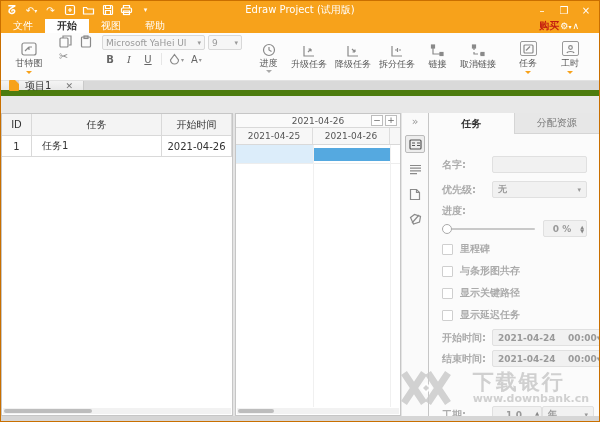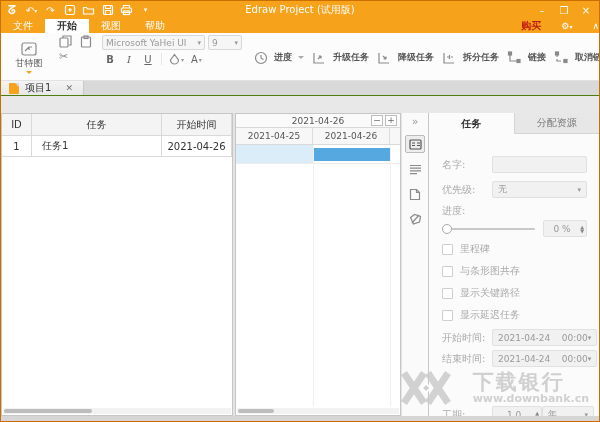--- a/index.html
+++ b/index.html
@@ -14,47 +14,47 @@
   .qa-btn { width:17px; height:16px; display:flex; align-items:center; justify-content:center; color:rgba(255,255,255,.95); font-size:10px; cursor:default; }
   .qa-btn svg { display:block; }
   .win-title { position:absolute; left:0; right:0; top:0; height:18px; line-height:18px; text-align:center; font-size:10px; color:#fff; pointer-events:none; }
   .win-controls { position:absolute; right:2px; top:0; height:18px; display:flex; }
   .win-btn { width:22px; height:18px; display:flex; align-items:center; justify-content:center; font-size:10px; color:#fff; }
 
   
   .menubar { position:absolute; left:0; top:18px; width:100%; height:14px; background:#F7A21B; display:flex; align-items:stretch; }
   .menu-item { padding:0 12px; display:flex; align-items:center; color:#fff; font-size:10px; }
   .menu-item.active { background:#FFFFFF; color:#333; font-weight:bold; }
-  .menu-right { position:absolute; right:0; top:0; height:14px; display:flex; align-items:center; gap:20px; }
+  .menu-right { position:absolute; right:20px; top:0; height:14px; display:flex; align-items:center; gap:1px; }
   .buy-label { color:#C31E10; font-size:10px; font-weight:bold; }
   .menu-right .glyph { color:#fff; font-size:9px; }
 
   
   .ribbon { position:absolute; left:0; top:32px; width:100%; height:48px; background:#FCFCFC; border-bottom:1px solid #E2E2E2; display:flex; align-items:stretch; padding:2px 2px 0 4px; }
   .rgroup { display:flex; align-items:center; padding:0 4px; }
   .rsep { width:1px; background:#E6E6E6; margin:3px 1px; }
   .bigbtn { display:flex; flex-direction:column; align-items:center; justify-content:center; gap:1px; width:40px; }
   .bigbtn .lbl { font-size:9px; color:#555; white-space:nowrap; }
   .caret-orange { width:0; height:0; border-left:3px solid transparent; border-right:3px solid transparent; border-top:3px solid #F7A21B; }
   .boxicon { width:17px; height:15px; border:1px solid #9a9a9a; border-radius:2px; display:flex; align-items:center; justify-content:center; color:#777; font-size:9px; }
   .clip2 { display:flex; flex-direction:column; gap:2px; align-items:center; }
   .cp-row { display:flex; gap:8px; }
   .fontgrp { display:flex; flex-direction:column; gap:3px; padding:0 4px; }
   .font-row { display:flex; gap:3px; align-items:center; }
   .combo { height:15px; border:1px solid #D8D8D8; background:#F6F6F6; color:#9a9a9a; font-size:9px; display:flex; align-items:center; padding:0 3px; gap:4px; border-radius:2px; justify-content:space-between; }
   .combo .dn { font-size:7px; color:#999; }
   .fmt-row { display:flex; gap:7px; align-items:center; padding-left:2px; color:#666; }
   .fmt { font-size:10px; width:12px; text-align:center; }
-  .taskbtn { display:flex; flex-direction:row; align-items:center; gap:6px; min-width:33px; padding:0 2px;font-weight:bold; }
+  .taskbtn { display:flex; flex-direction:column; align-items:center; gap:0; min-width:33px; padding:0 2px; }
   .taskbtn .lbl { font-size:9px; color:#555; white-space:nowrap; }
   .caret-gray { width:0; height:0; border-left:3px solid transparent; border-right:3px solid transparent; border-top:3px solid #aaa; }
   svg.ico { stroke:#8a8a8a; fill:none; stroke-width:1.2; }
 
   
-  .doctabs { position:absolute; left:0; top:80px; width:100%; height:15px; background:#D9D9D9; border-bottom:1px solid #4d7c0f; display:flex; }
+  .doctabs { position:absolute; left:0; top:80px; width:100%; height:15px; background:#D9D9D9; border-bottom:6px solid #4d7c0f; display:flex; }
   .doctab { display:flex; align-items:center; gap:6px; background:linear-gradient(#F4F4F4,#E8E8E8); padding:0 10px 0 8px; font-size:10px; color:#333; border-right:1px solid #C9C9C9; }
   .fileicon { width:10px; height:11px; background:#F7A21B; border-radius:1px; position:relative; }
   .fileicon:after { content:""; position:absolute; right:0; top:0; border-left:4px solid transparent; border-top:4px solid #D9D9D9; }
   .tab-close { color:#777; font-size:9px; margin-left:8px; }
 
   
   .main { position:absolute; left:0; top:112px; width:100%; bottom:5px; background:#E4E4E4; }
   .panel { position:absolute; top:0; bottom:0; background:#fff; border:1px solid #C6C6C6; }
   .tablepanel { left:0; width:232px; }
   .ganttpanel { left:234px; width:166px; }
@@ -84,21 +84,21 @@
   .strip-collapse { color:#999; font-size:11px; text-align:center; padding-top:2px; }
   .strip-ico { width:20px; height:18px; margin:7px auto 0; display:flex; align-items:center; justify-content:center; }
   .strip-ico.sel { background:#EDEDED; border:1px solid #BBB; border-radius:2px; }
 
   
   .rightpanel { position:absolute; left:427px; right:0; top:0; bottom:0; background:#FBFBFB; border-left:1px solid #C6C6C6; }
   .ptabs { display:flex; height:21px; background:#E7E7E7; }
   .ptab { flex:1; display:flex; align-items:center; justify-content:center; font-size:10px; color:#777; border-bottom:1px solid #D5D5D5; }
   .ptab.active { background:#FBFBFB; color:#333; font-weight:bold; border-bottom:none; border-right:1px solid #D5D5D5; }
   .form { position:absolute; left:0; right:0; top:21px; bottom:0; font-size:10px; }
-  .frow { position:absolute; left:13px; right:12px; display:flex; align-items:center; }
+  .frow { position:absolute; left:13px; right:12px; display:flex; align-items:center;font-weight:bold; }
   .flabel { width:50px; color:#ABABAB; flex:none; }
   .finput { flex:1; height:17px; background:#F1F1F1; border:1px solid #E0E0E0; border-radius:2px; color:#999; display:flex; align-items:center; padding:0 5px; font-size:9px; justify-content:space-between; }
   .finput .dn { font-size:7px; color:#999; }
   .slider { flex:1; position:relative; height:12px; margin-right:8px; }
   .slider .track { position:absolute; left:0; right:0; top:5px; height:2px; background:#C9C9C9; border-radius:1px; }
   .slider .knob { position:absolute; left:0; top:1px; width:10px; height:10px; border-radius:50%; background:#fff; border:1px solid #AAA; }
   .spin { width:44px; height:17px; background:#F1F1F1; border:1px solid #E0E0E0; border-radius:2px; display:flex; align-items:center; color:#999; font-size:9px; flex:none; }
   .spin .val { flex:1; text-align:center; }
   .spin .arrows { display:flex; flex-direction:column; line-height:4px; font-size:5px; color:#888; padding-right:2px; }
   .chk { width:11px; height:11px; border:1px solid #CFCFCF; background:#fff; border-radius:1px; margin-right:7px; flex:none; }

